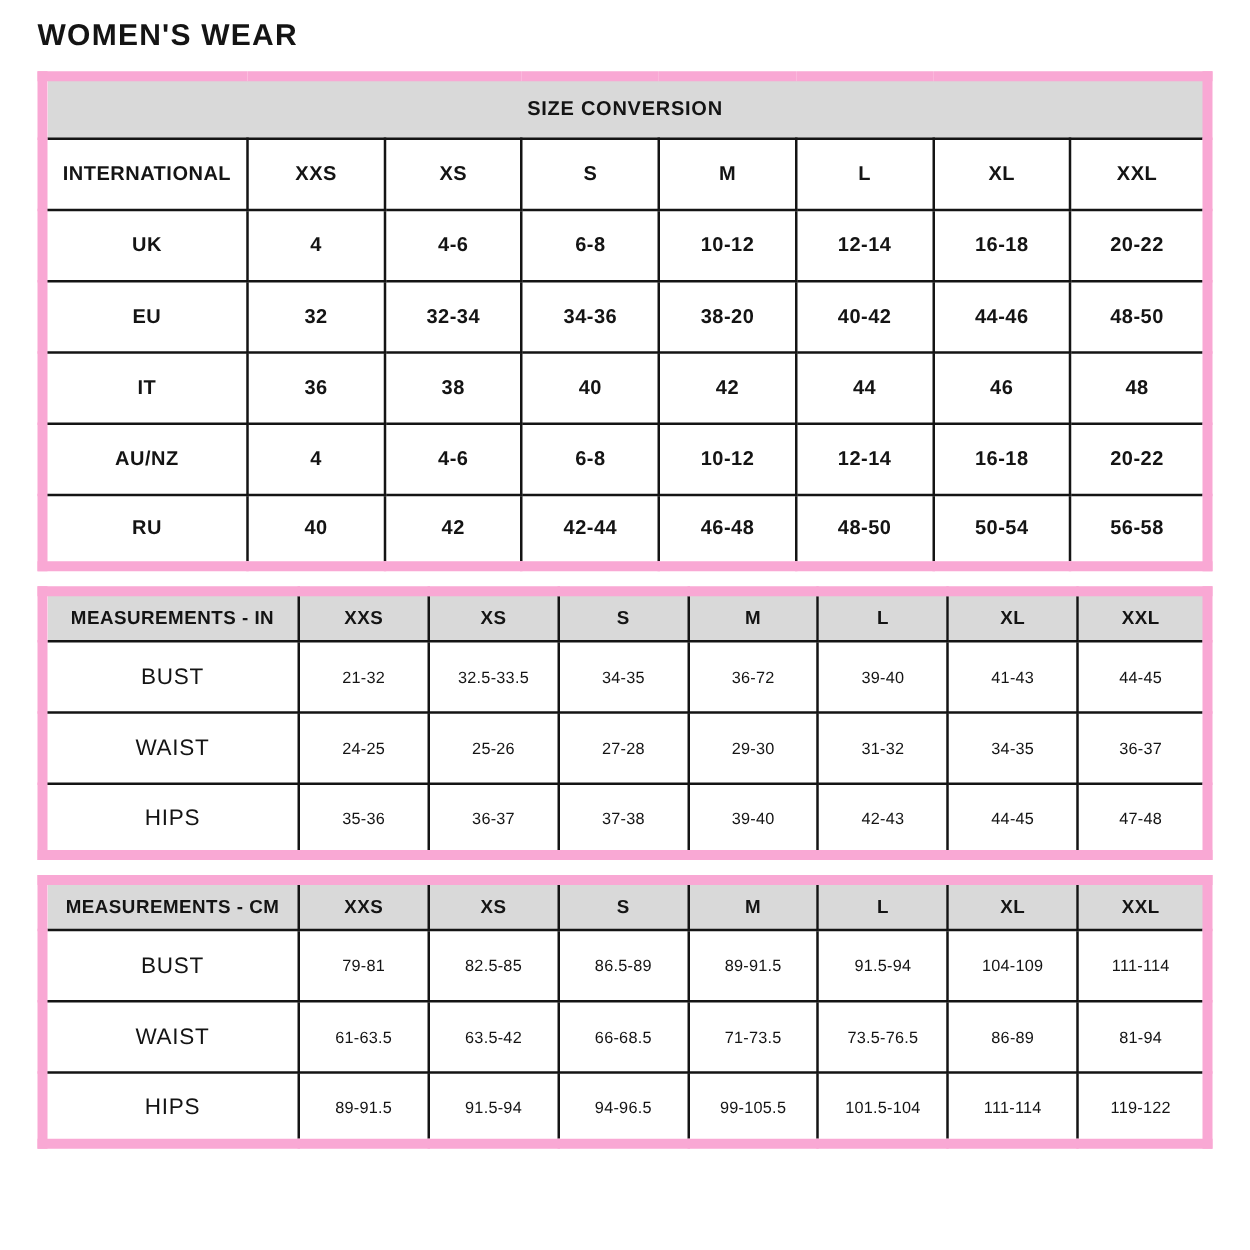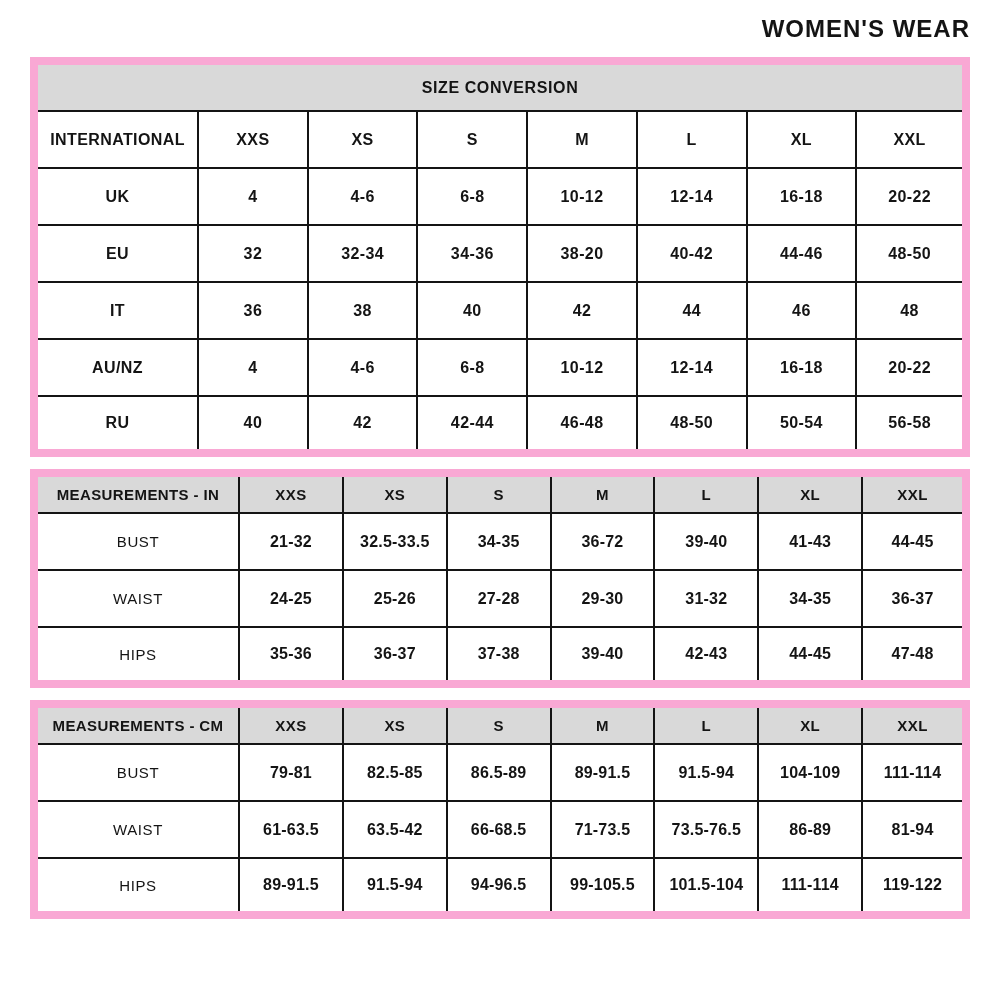--- a/index.html
+++ b/index.html
@@ -7,21 +7,21 @@
     margin: 0; padding: 0;
     width: 1000px; height: 1000px;
     background: #ffffff;
     color: #141414;
     font-family: "Liberation Sans", "DejaVu Sans", sans-serif;
   }
   .page { padding: 15px 30px 0 30px; }
 
   .title {
     margin: 0 0 14px 0;
-    text-align: right;
+    text-align: left;
     font-size: 24px;
     font-weight: 700;
     letter-spacing: 1px;
   }
 
   table {
     width: 100%;
     border-collapse: collapse;
     table-layout: fixed;
     border: 8px solid #f9a8d4;
@@ -49,24 +49,24 @@
   }
 
   
   .meas col.label-col { width: 22%; }
   .meas thead tr { height: 40px; }
   .meas tbody tr { height: 57px; }
   .meas thead th {
     font-size: 15px; font-weight: 700; letter-spacing: 0.4px;
   }
   .meas td.rowlabel {
-    font-size: 15px; font-weight: 400; letter-spacing: 0.6px;
+    font-size: 18px; font-weight: 400; letter-spacing: 0.6px;
   }
   .meas td {
-    font-size: 16px; font-weight: 700; letter-spacing: 0.2px;
+    font-size: 13px; font-weight: 400; letter-spacing: 0.2px;
   }
 </style>
 </head>
 <body>
 
 <div class="page">
 
   <h1 class="title">WOMEN'S WEAR</h1>
 
   <table class="size-conv">

